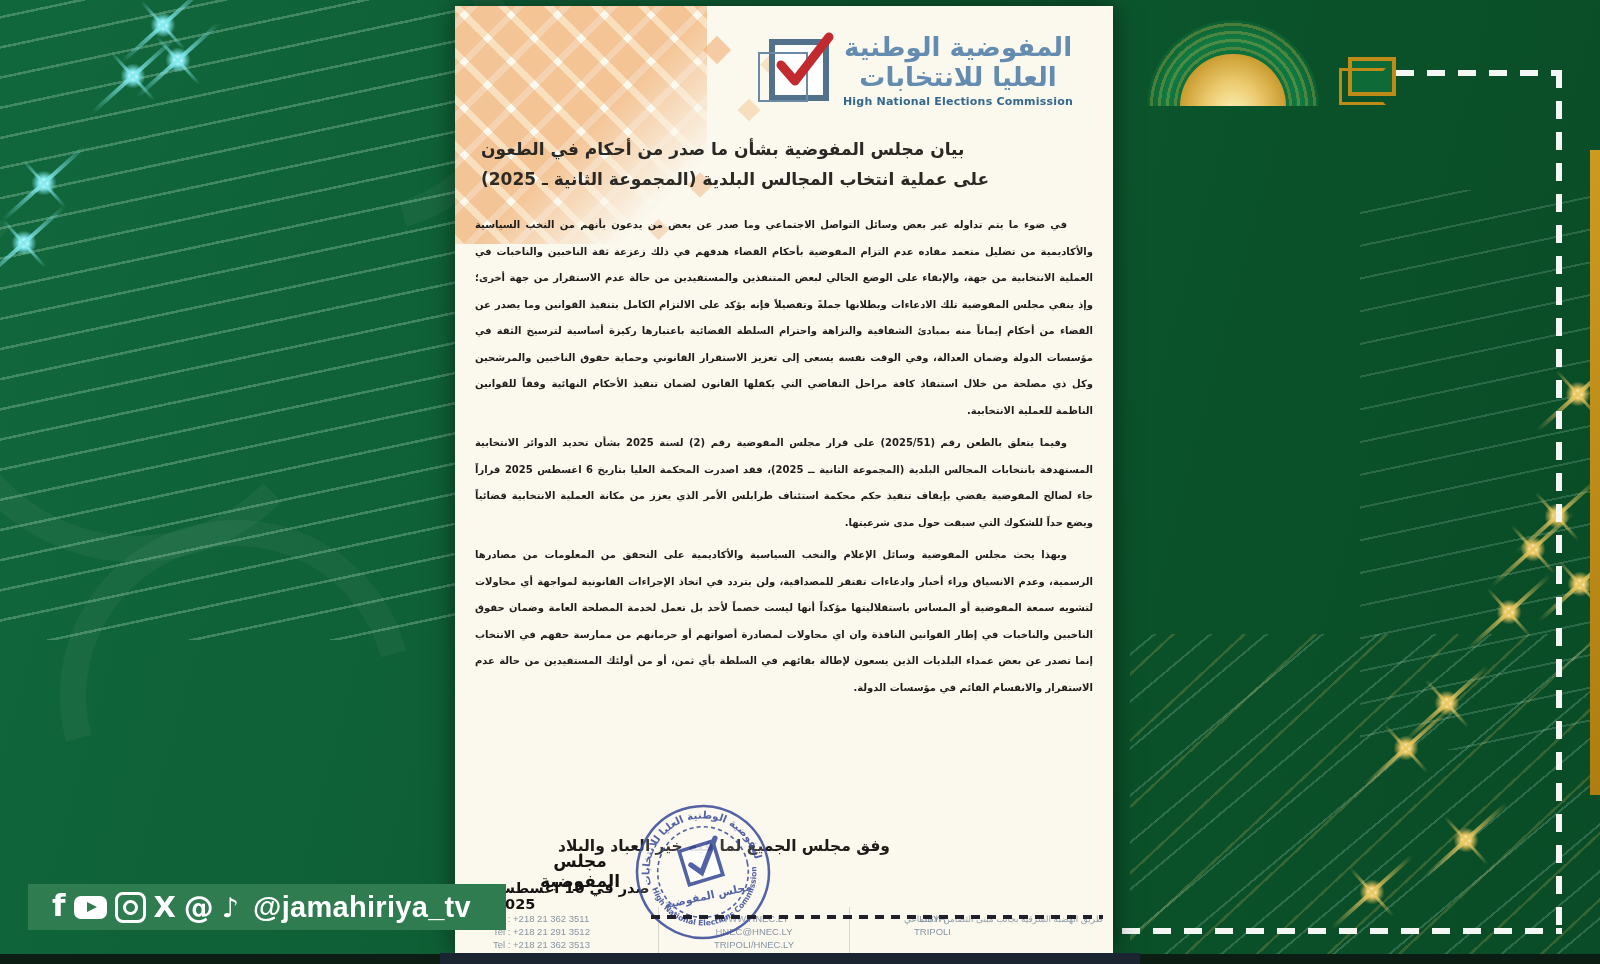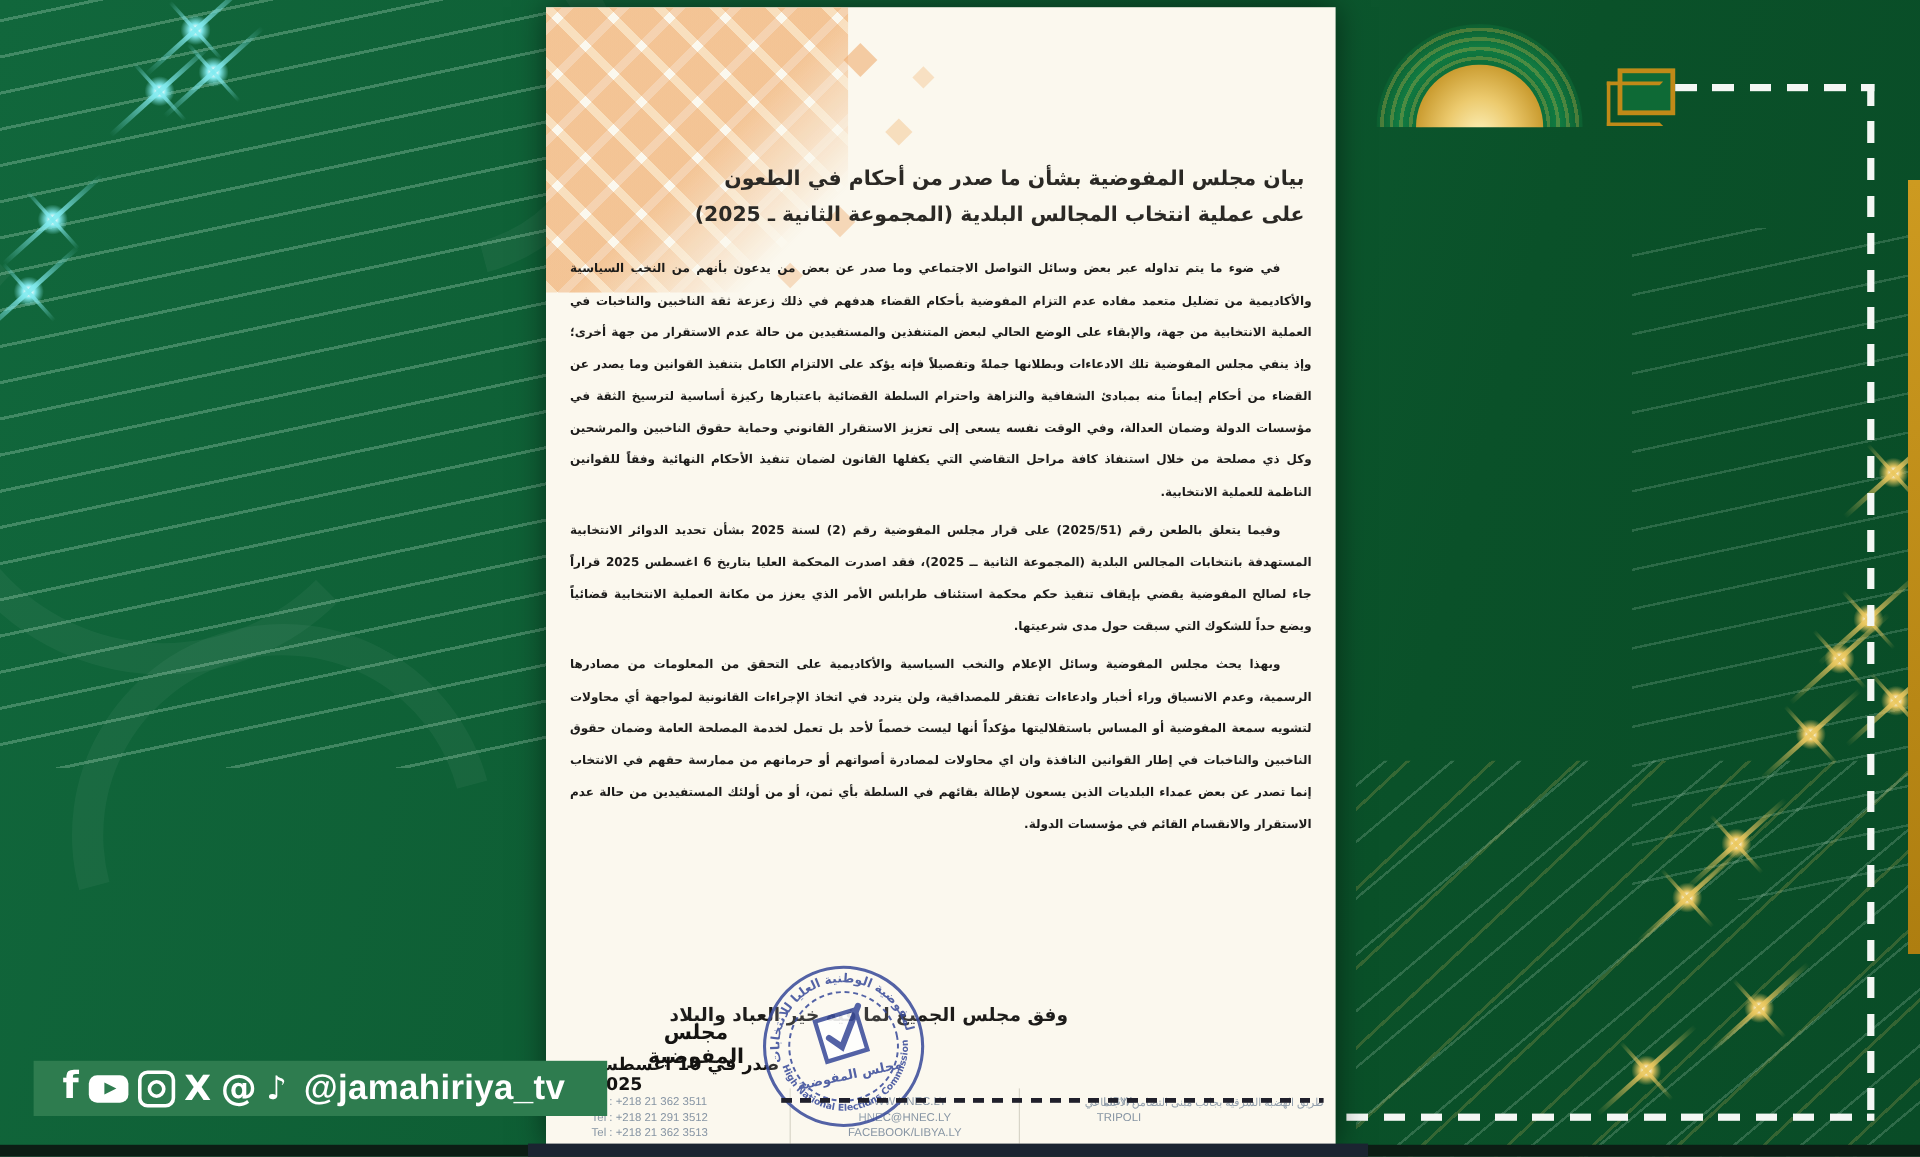--- a/index.html
+++ b/index.html
@@ -69,21 +69,21 @@
   .dia{position:absolute;transform:rotate(45deg);}
   
   .hnec{position:absolute;top:26px;right:40px;display:flex;align-items:center;gap:14px;direction:ltr;}
   .lbox{width:48px;height:50px;border:6px solid #52718a;background:#fff;position:relative;margin-left:14px;}
   .lbox::before{content:"";position:absolute;left:-17px;top:7px;width:46px;height:46px;border:2px solid #6b8aa5;}
   .lbox svg{position:absolute;left:0px;top:-10px;overflow:visible;}
   .htxt{text-align:center;}
   .htxt .ar{font-size:26px;font-weight:bold;color:#648cb0;line-height:30px;}
   .htxt .en{font-size:11px;font-weight:bold;color:#33688f;letter-spacing:.2px;margin-top:3px;}
   
-  .title{position:absolute;top:128px;left:26px;right:26px;text-align:right;direction:rtl;
+  .title{position:absolute;top:128px;left:26px;right:26px;text-align:left;direction:rtl;
     font-weight:bold;color:#2b2925;font-size:17px;line-height:30px;}
   .docbody{position:absolute;top:206px;left:20px;right:20px;height:622px;overflow:hidden;
     direction:rtl;text-align:justify;color:#1d1c1a;font-size:10px;line-height:26.5px;font-weight:bold;}
   .docbody p{margin:0 0 6px;text-indent:26px;}
   .closing{position:absolute;top:831px;left:30px;right:150px;text-align:center;direction:rtl;
     font-weight:bold;font-size:15.5px;color:#1d1c1a;}
   .sig{position:absolute;top:845px;left:60px;width:130px;text-align:center;direction:rtl;
     font-weight:bold;font-size:17px;color:#141311;}
   .datel{position:absolute;top:874px;left:40px;width:175px;text-align:left;direction:rtl;
     font-weight:bold;font-size:14.5px;color:#141311;}
@@ -151,20 +151,32 @@
 <div class="goldbar"></div>
 
 <div id="doc">
   <div class="mosaic"></div>
   <div class="dia" style="left:252px;top:34px;width:20px;height:20px;background:rgba(238,166,100,.55);"></div>
   <div class="dia" style="left:286px;top:96px;width:16px;height:16px;background:rgba(244,196,140,.5);"></div>
   <div class="dia" style="left:236px;top:170px;width:18px;height:18px;background:rgba(238,166,100,.4);"></div>
   <div class="dia" style="left:308px;top:52px;width:13px;height:13px;background:rgba(244,196,140,.45);"></div>
   <div class="dia" style="left:196px;top:216px;width:15px;height:15px;background:rgba(238,166,100,.35);"></div>
 
+  <div class="hnec">
+    <div class="lbox">
+      <svg width="58" height="56" viewBox="0 0 58 56">
+        <polyline points="6,30 20,46 54,2" fill="none" stroke="#c32a30" stroke-width="9" stroke-linecap="round" stroke-linejoin="round"></polyline>
+      </svg>
+    </div>
+    <div class="htxt">
+      <div class="ar">المفوضية الوطنية</div>
+      <div class="ar">العليا للانتخابات</div>
+      <div class="en">High National Elections Commission</div>
+    </div>
+  </div>
 
   <div class="title">
     <div>بيان مجلس المفوضية بشأن ما صدر من أحكام في الطعون</div>
     <div>على عملية انتخاب المجالس البلدية (المجموعة الثانية ـ 2025)</div>
   </div>
 
   <div class="docbody">
     <p>في ضوء ما يتم تداوله عبر بعض وسائل التواصل الاجتماعي وما صدر عن بعض من يدعون بأنهم من النخب السياسية والأكاديمية من تضليل متعمد مفاده عدم التزام المفوضية بأحكام القضاء هدفهم في ذلك زعزعة ثقة الناخبين والناخبات في العملية الانتخابية من جهة، والإبقاء على الوضع الحالي لبعض المتنفذين والمستفيدين من حالة عدم الاستقرار من جهة أخرى؛ وإذ ينفي مجلس المفوضية تلك الادعاءات وبطلانها جملةً وتفصيلاً فإنه يؤكد على الالتزام الكامل بتنفيذ القوانين وما يصدر عن القضاء من أحكام إيماناً منه بمبادئ الشفافية والنزاهة واحترام السلطة القضائية باعتبارها ركيزة أساسية لترسيخ الثقة في مؤسسات الدولة وضمان العدالة، وفي الوقت نفسه يسعى إلى تعزيز الاستقرار القانوني وحماية حقوق الناخبين والمرشحين وكل ذي مصلحة من خلال استنفاذ كافة مراحل التقاضي التي يكفلها القانون لضمان تنفيذ الأحكام النهائية وفقاً للقوانين الناظمة للعملية الانتخابية.</p>
     <p>وفيما يتعلق بالطعن رقم (2025/51) على قرار مجلس المفوضية رقم (2) لسنة 2025 بشأن تحديد الدوائر الانتخابية المستهدفة بانتخابات المجالس البلدية (المجموعة الثانية ــ 2025)، فقد اصدرت المحكمة العليا بتاريخ 6 اغسطس 2025 قراراً جاء لصالح المفوضية يقضي بإيقاف تنفيذ حكم محكمة استئناف طرابلس الأمر الذي يعزز من مكانة العملية الانتخابية قضائياً ويضع حداً للشكوك التي سبقت حول مدى شرعيتها.</p>
     <p>وبهذا يحث مجلس المفوضية وسائل الإعلام والنخب السياسية والأكاديمية على التحقق من المعلومات من مصادرها الرسمية، وعدم الانسياق وراء أخبار وادعاءات تفتقر للمصداقية، ولن يتردد في اتخاذ الإجراءات القانونية لمواجهة أي محاولات لتشويه سمعة المفوضية أو المساس باستقلاليتها مؤكداً أنها ليست خصماً لأحد بل تعمل لخدمة المصلحة العامة وضمان حقوق الناخبين والناخبات في إطار القوانين النافذة وان اي محاولات لمصادرة أصواتهم أو حرمانهم من ممارسة حقهم في الانتخاب إنما تصدر عن بعض عمداء البلديات الذين يسعون لإطالة بقائهم في السلطة بأي ثمن، أو من أولئك المستفيدين من حالة عدم الاستقرار والانقسام القائم في مؤسسات الدولة.</p>
@@ -199,21 +211,21 @@
 
   <div class="footer">
     <div class="fcol c1">
       <div>Tel : +218 21 362 3511</div>
       <div>Tel : +218 21 291 3512</div>
       <div>Tel : +218 21 362 3513</div>
     </div>
     <div class="fcol c2">
       <div>WWW.HNEC.LY</div>
       <div>HNEC@HNEC.LY</div>
-      <div>FACEBOOK/LIBYA.LY</div>
+      <div>TRIPOLI/HNEC.LY</div>
     </div>
     <div class="fcol c3">
       <div class="latin">
         <div>LIBYA</div>
         <div>TRIPOLI</div>
       </div>
       <div class="addr">طريق الهضبة الشرقية بجانب مبنى التضامن الاجتماعي</div>
     </div>
   </div>
 </div>

